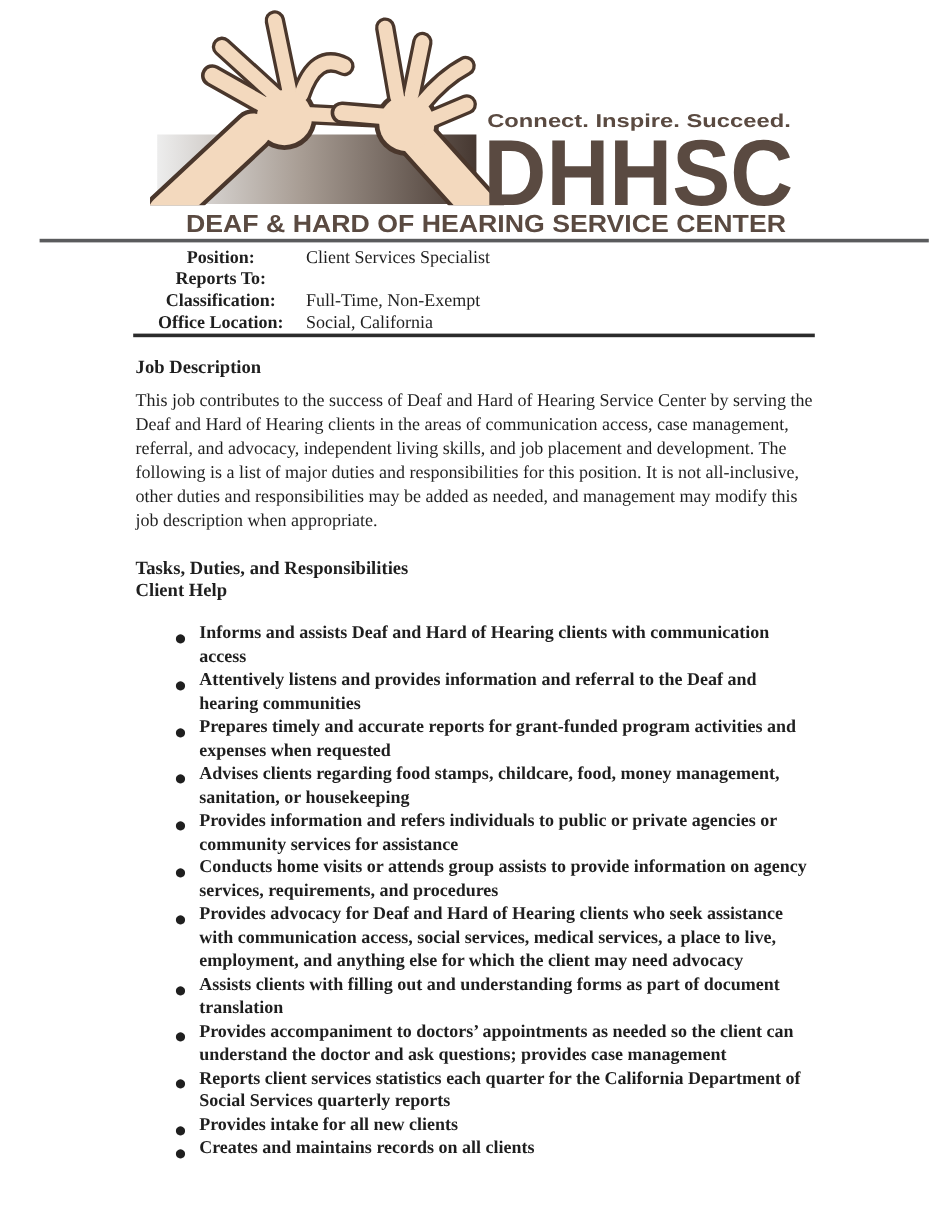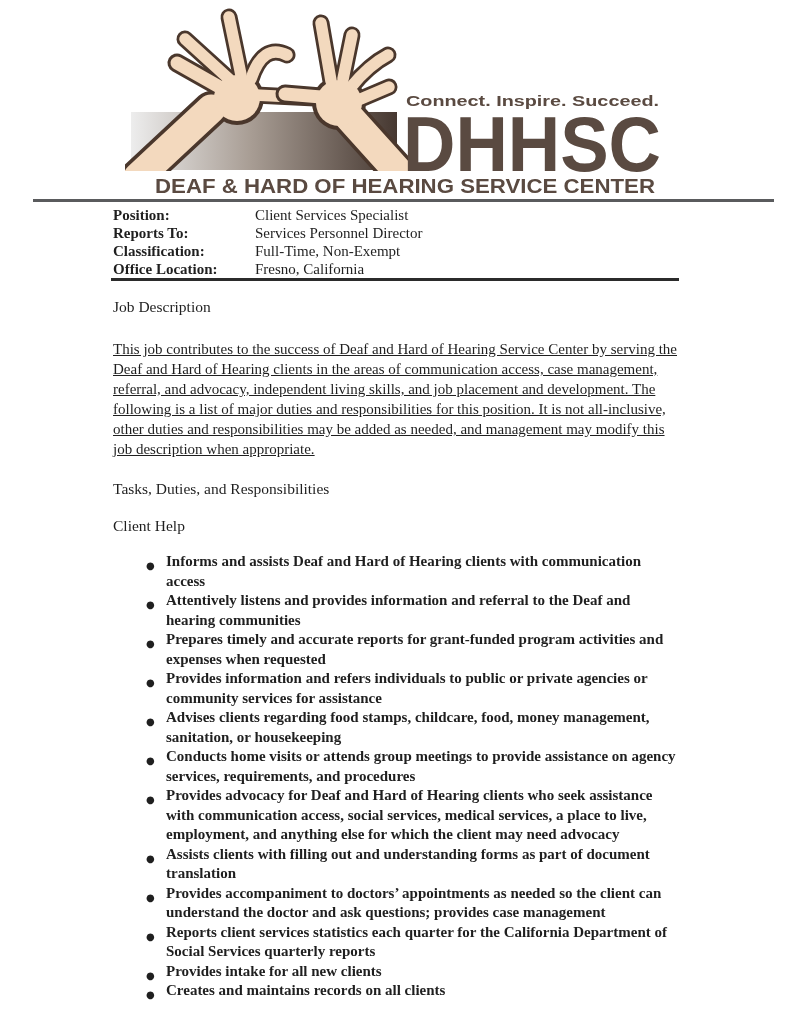--- a/index.html
+++ b/index.html
@@ -22,29 +22,29 @@
   .palm-o{fill:var(--hand-outline);stroke:none;}
   .palm-s{fill:var(--hand-skin);stroke:none;}
 
   
   .rule-top{position:absolute;left:33px;top:199px;width:741px;height:3px;background:#5a5b5d;}
   .rule-bottom{position:absolute;left:111px;top:278px;width:568px;height:3px;background:#2b2b2b;}
 
   
   .info-table{position:absolute;left:113px;top:206px;width:566px;font-size:15px;line-height:18px;}
   .info-row{display:grid;grid-template-columns:142px auto;}
-  .info-label{font-weight:bold;}
+  .info-label{font-weight:bold;text-align:center;}
   .info-value.bold{font-weight:normal;}
 
   
   .body-content{position:absolute;left:113px;top:297px;width:566px;font-size:15px;}
-  .heading{margin:0;font-size:15.5px;font-weight:normal;line-height:19px;}
+  .heading{margin:0;font-size:15.5px;font-weight:bold;line-height:19px;}
   .heading.tasks{margin-top:20px;}
-  .heading.client{margin-top:18px;}
-  .jd-paragraph{margin:23px 0 0 0;line-height:20px;text-decoration:underline;}
+  .heading.client{}
+  .jd-paragraph{margin:8px 0 0 0;line-height:20px;}
   .task-list{list-style:none;margin:17px 0 0 0;padding:0;}
   .task-list li{position:relative;padding-left:53px;line-height:19.5px;font-weight:bold;}
   .task-list li::before{content:"●";position:absolute;left:33px;top:4px;font-size:10px;font-family:"DejaVu Sans",sans-serif;color:var(--text);}
 </style>
 </head>
 <body>
 
 <div class="page">
 
   <svg class="logo-svg" viewBox="0 0 540 190" aria-hidden="true">
@@ -111,29 +111,28 @@
 
   <div class="rule-top"></div>
 
   <div class="info-table">
     <div class="info-row">
       <span class="info-label">Position:</span>
       <span class="info-value bold">Client Services Specialist</span>
     </div>
     <div class="info-row">
       <span class="info-label">Reports To:</span>
-      <span class="info-value">Services Personnel Director</span>
     </div>
     <div class="info-row">
       <span class="info-label">Classification:</span>
       <span class="info-value">Full-Time, Non-Exempt</span>
     </div>
     <div class="info-row">
       <span class="info-label">Office Location:</span>
-      <span class="info-value">Fresno, California</span>
+      <span class="info-value">Social, California</span>
     </div>
   </div>
   <div class="rule-bottom"></div>
 
   <div class="body-content">
     <h3 class="heading jd">Job Description</h3>
     <p class="jd-paragraph">This job contributes to the success of Deaf and Hard of Hearing Service Center by serving the Deaf and Hard of Hearing clients in the areas of communication access, case management, referral, and advocacy, independent living skills, and job placement and development. The following is a list of major duties and responsibilities for this position.  It is not all-inclusive, other duties and responsibilities may be added as needed, and management may modify this job description when appropriate.</p>
     <h3 class="heading tasks">Tasks, Duties, and Responsibilities</h3>
     <h3 class="heading client">Client Help</h3>
 
@@ -145,29 +144,29 @@
 
         <li>
           <span>Attentively listens and provides information and referral to the Deaf and hearing communities</span>
         </li>
 
         <li>
           <span>Prepares timely and accurate reports for grant-funded program activities and expenses when requested</span>
         </li>
 
         <li>
+          <span>Advises clients regarding food stamps, childcare, food, money management, sanitation, or housekeeping</span>
+        </li>
+
+        <li>
           <span>Provides information and refers individuals to public or private agencies or community services for assistance</span>
         </li>
 
         <li>
-          <span>Advises clients regarding food stamps, childcare, food, money management, sanitation, or housekeeping</span>
-        </li>
-
-        <li>
-          <span>Conducts home visits or attends group meetings to provide assistance on agency services, requirements, and procedures</span>
+          <span>Conducts home visits or attends group assists to provide information on agency services, requirements, and procedures</span>
         </li>
 
         <li>
           <span>Provides advocacy for Deaf and Hard of Hearing clients who seek assistance with communication access, social services, medical services, a place to live, employment, and anything else for which the client may need advocacy</span>
         </li>
 
         <li>
           <span>Assists clients with filling out and understanding forms as part of document translation</span>
         </li>
 

